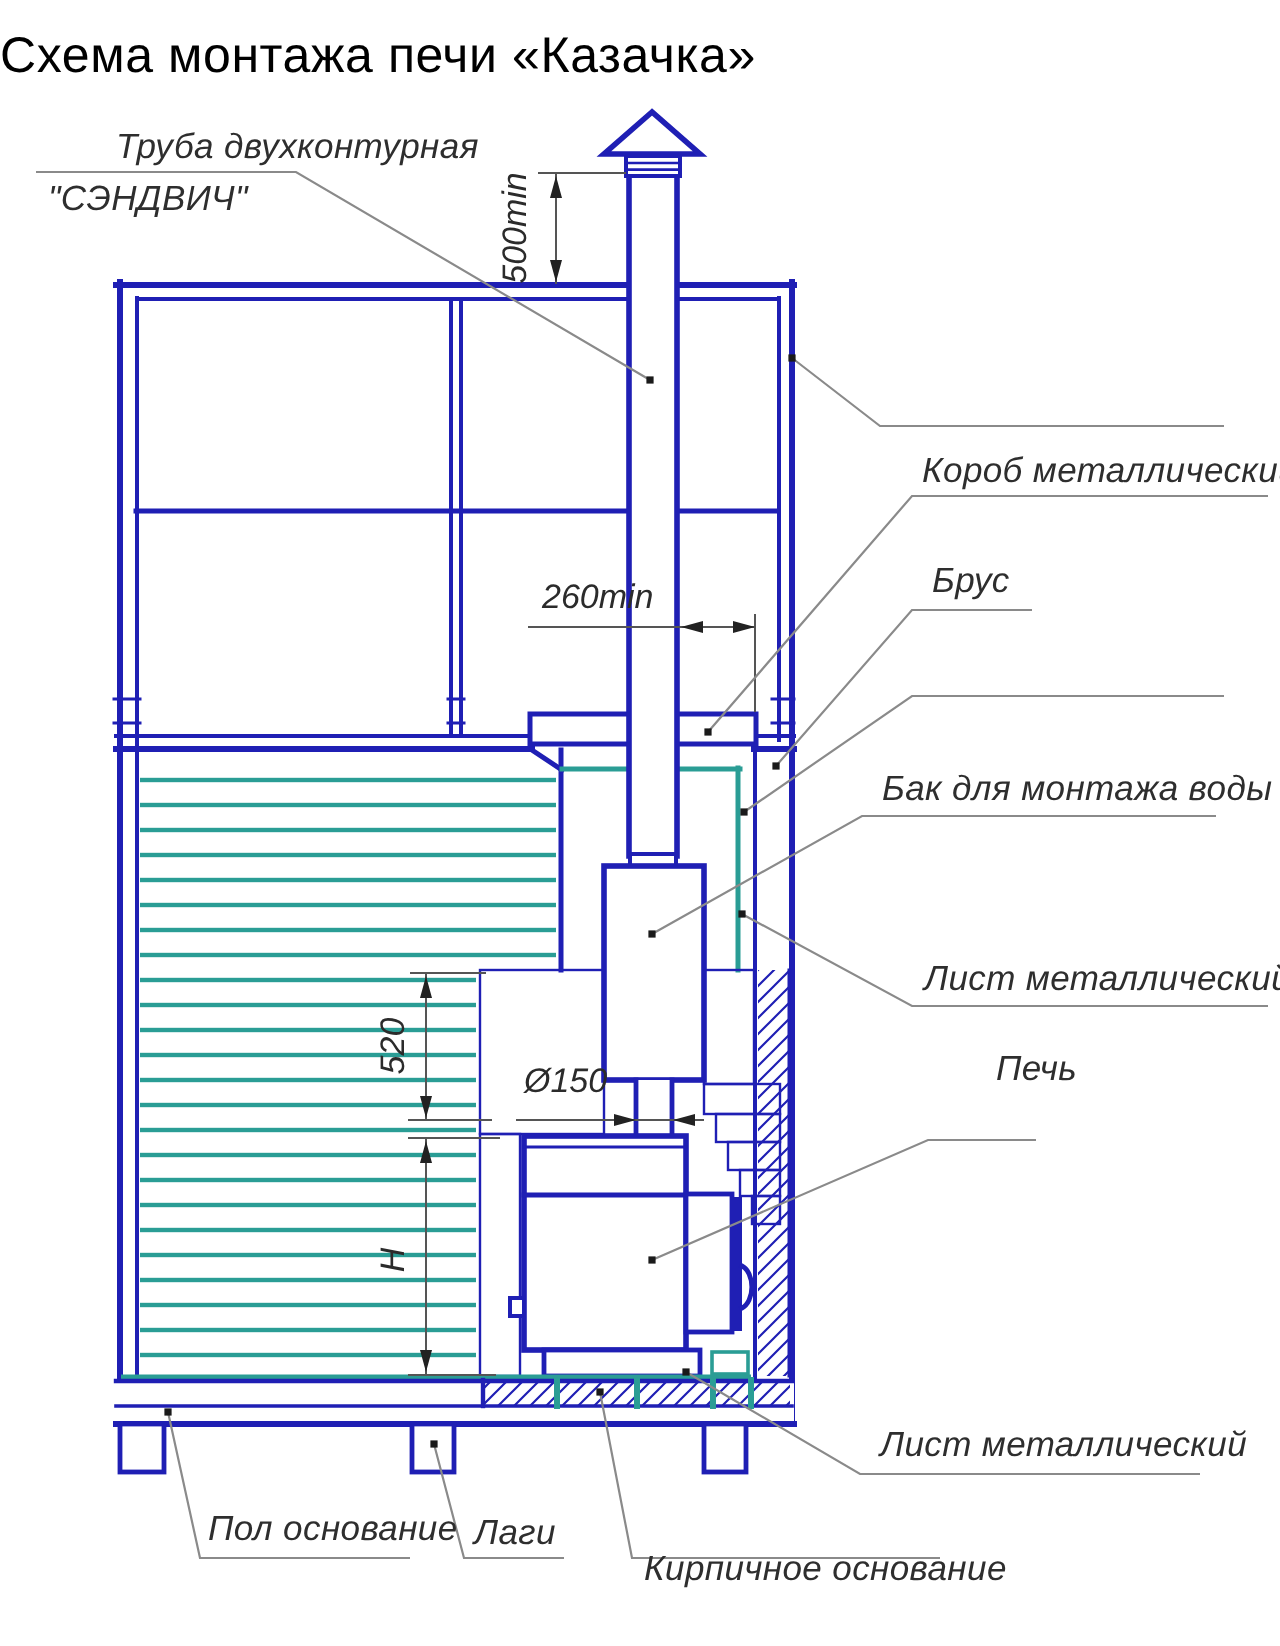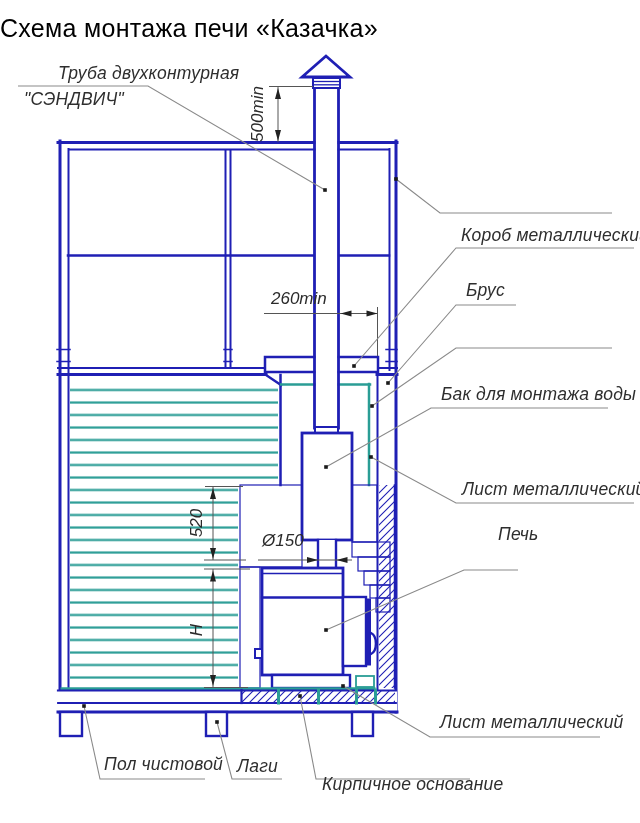--- a/index.html
+++ b/index.html
@@ -232,21 +232,21 @@
   <div class="title">Схема монтажа печи «Казачка»</div>
 
   <div class="lbl" style="left:18px;top:63px;margin-left:40px;">Труба двухконтурная</div>
   <div class="lbl" style="left:24px;top:89px;">"СЭНДВИЧ"</div>
   <div class="lbl" style="left:461px;top:225px;">Короб металлический</div>
   <div class="lbl" style="left:466px;top:280px;text-align:right;">Брус</div>
   <div class="lbl" style="left:441px;top:384px;">Бак для монтажа воды</div>
   <div class="lbl" style="left:462px;top:479px;">Лист металлический</div>
   <div class="lbl" style="left:470px;top:524px;margin-left:28px;">Печь</div>
   <div class="lbl" style="left:440px;top:712px;">Лист металлический</div>
-  <div class="lbl" style="left:104px;top:754px;">Пол чистовой</div>
+  <div class="lbl" style="left:104px;top:754px;">Пол основание</div>
   <div class="lbl" style="left:237px;top:756px;font-style:italic;">Лаги</div>
   <div class="lbl" style="left:322px;top:753px;margin-top:21px;">Кирпичное основание</div>
 
   <div class="dimtxt vdim" style="left:228px;top:104px;">500min</div>
   <div class="dimtxt" style="left:271px;top:289px;">260min</div>
   <div class="dimtxt vdim" style="left:167px;top:513px;">520</div>
   <div class="dimtxt" style="left:262px;top:531px;">Ø150</div>
   <div class="dimtxt vdim" style="left:167px;top:620px;">H</div>
 
 </div>

